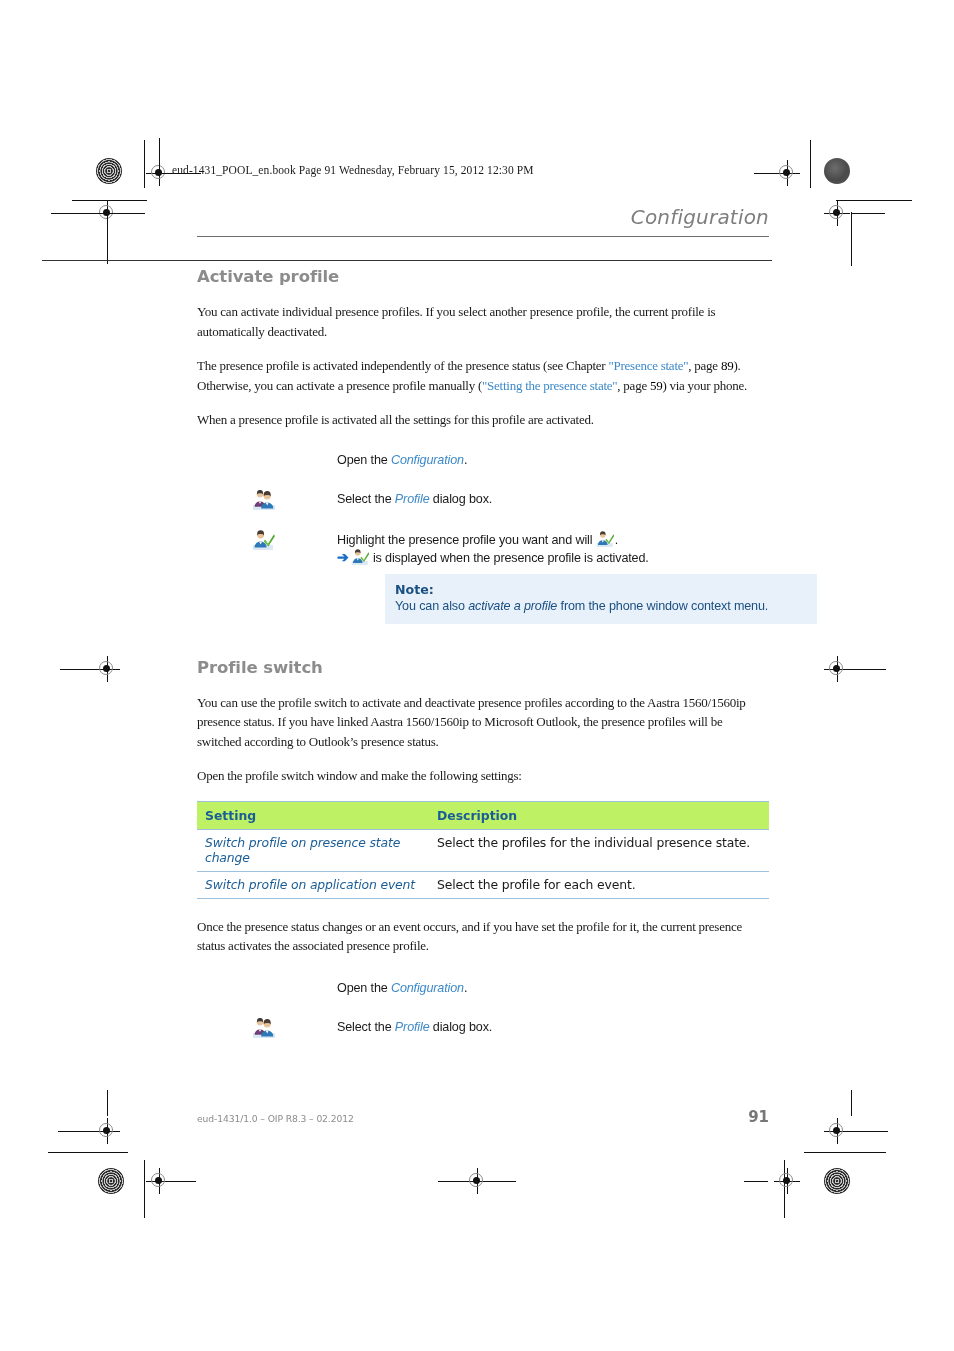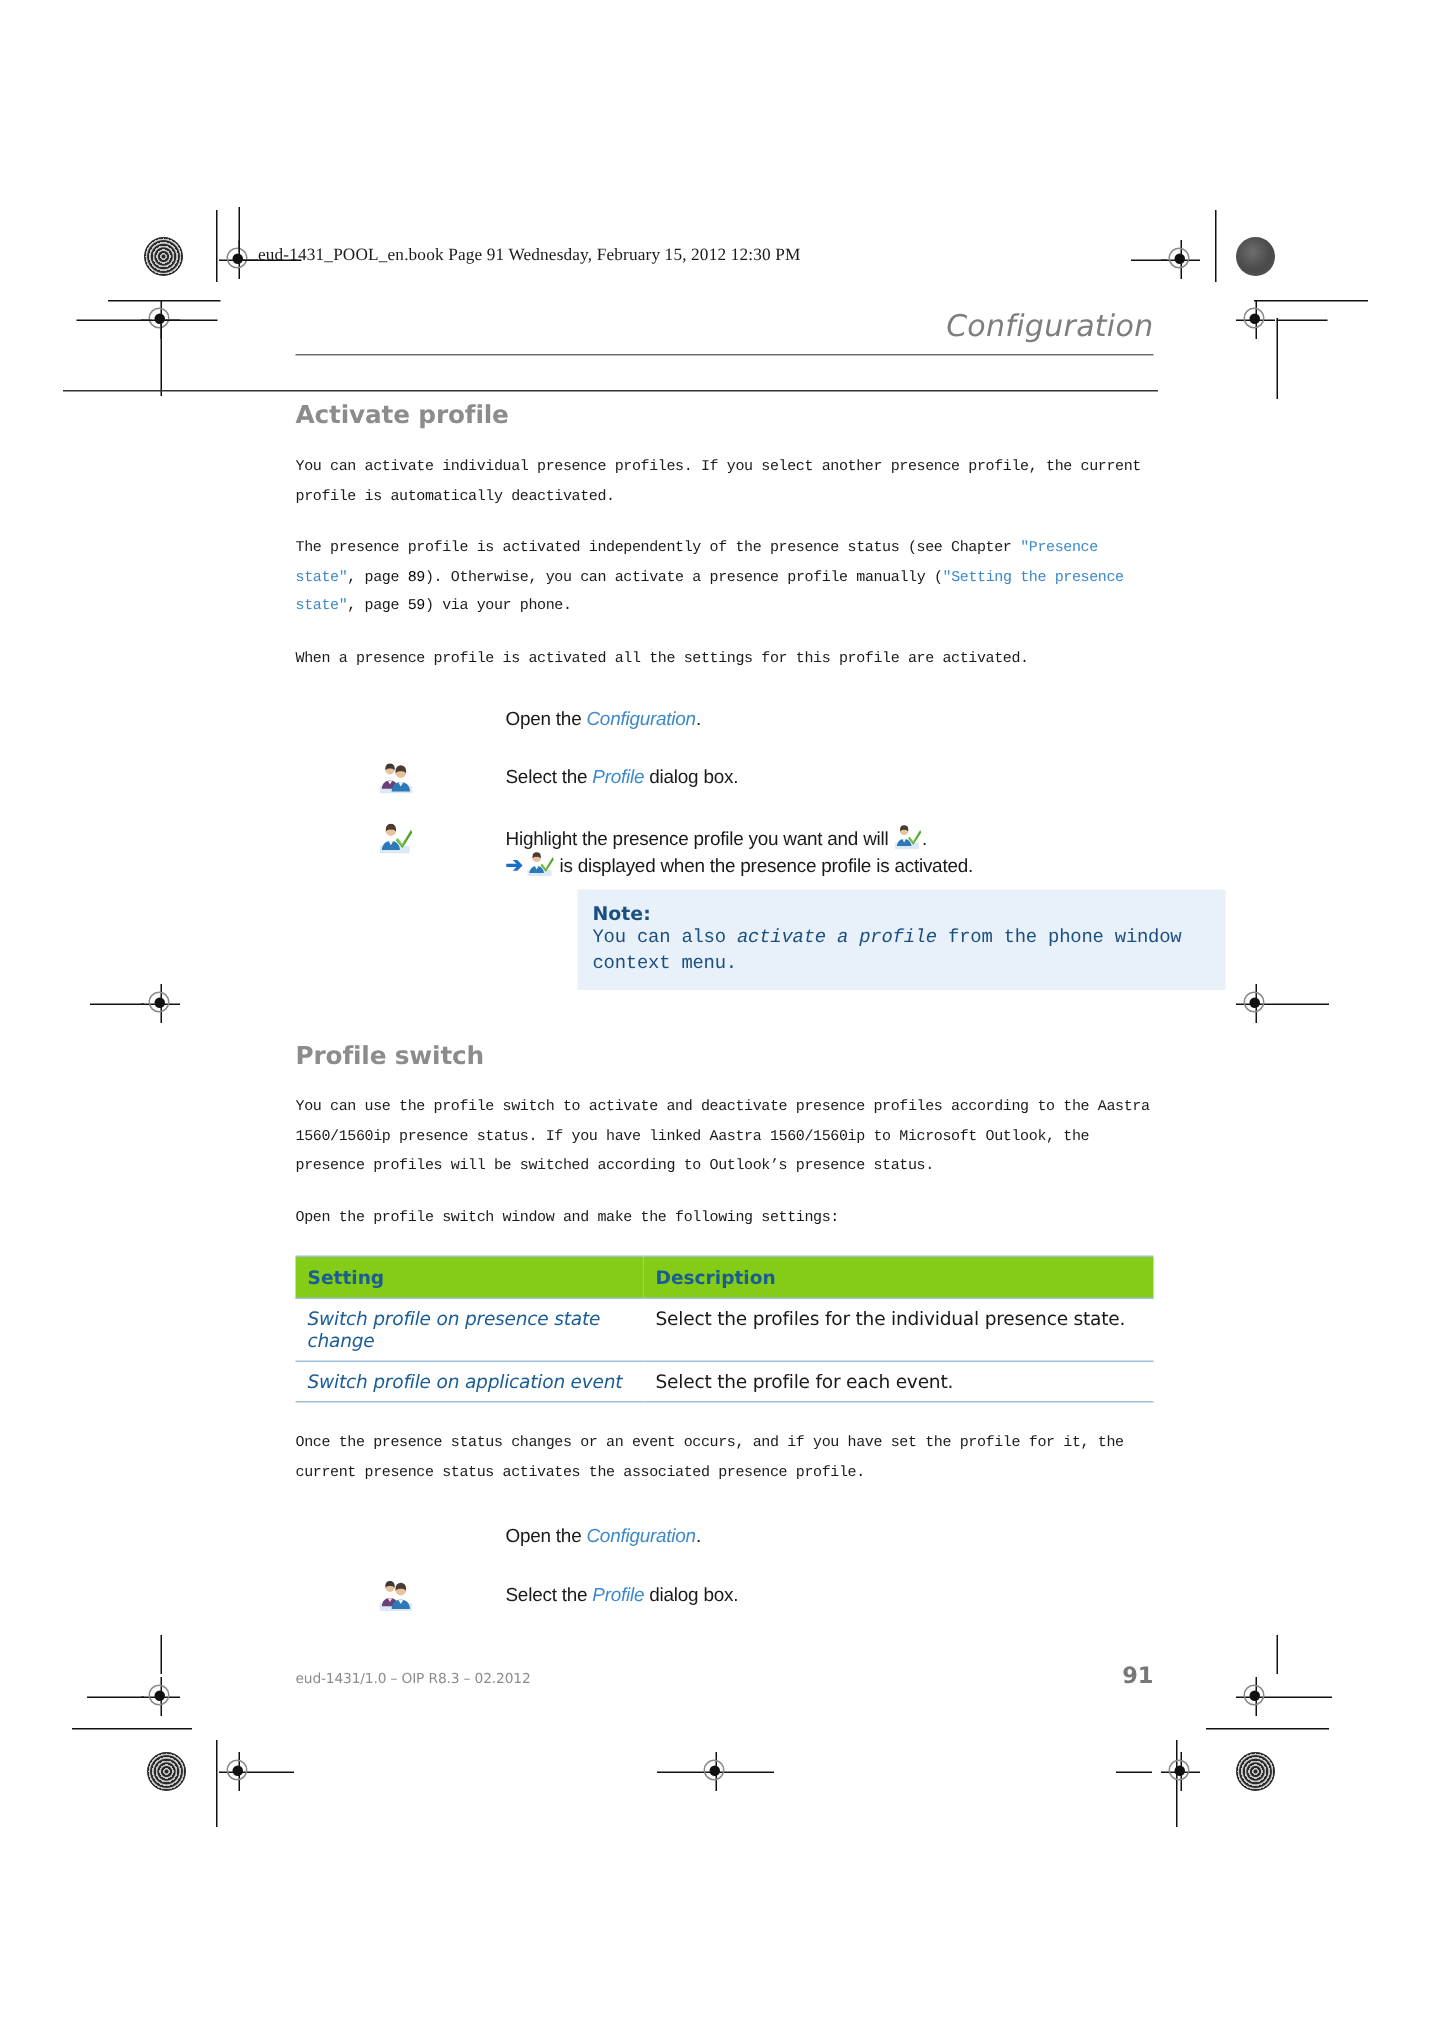--- a/index.html
+++ b/index.html
@@ -103,22 +103,22 @@
     font-weight: bold;
     color: #8c8c8c;
     margin: 0 0 16px 0;
     letter-spacing: -0.1px;
   }
   h2.section.second {
     margin-top: 34px;
   }
 
   p.body {
-    font-family: Liberation Mono, monospace;
-    font-size: 10px;
+    font-family: Liberation Serif, serif;
+    font-size: 13px;
     line-height: 19.5px;
     color: #1a1a1a;
     margin: 0 0 15px 0;
     letter-spacing: -0.25px;
   }
   .lnk {
     color: #3d89c9;
   }
   .blue-num {
     color: #000000;
@@ -184,42 +184,42 @@
     margin-top: 7px;
   }
   .note-title {
     font-family: "DejaVu Sans", sans-serif;
     font-weight: bold;
     font-size: 12.6px;
     color: #1a4f82;
     line-height: 17px;
   }
   .note-text {
-    font-family: Liberation Mono, monospace;
+    font-family: Liberation Sans, sans-serif;
     font-size: 12.6px;
     color: #1a4f82;
     line-height: 17px;
     letter-spacing: -0.15px;
   }
   .note-text i { font-style: italic; }
 
   
   table.settings {
     border-collapse: collapse;
     width: 572px;
     margin: 14px 0 18px 0;
     table-layout: fixed;
   }
   table.settings th {
     text-align: left;
     font-family: "DejaVu Sans", sans-serif;
     font-size: 12.4px;
     font-weight: bold;
     color: #1a5d96;
-    background: #84cc16;
+    background: #bef264;
     padding: 6px 8px 6px 8px;
     border-bottom: 1px solid #9dc0dd;
     border-top: 1px solid #9dc0dd;
   }
   table.settings td {
     font-family: "DejaVu Sans", sans-serif;
     font-size: 12.4px;
     color: #1a1a1a;
     padding: 5px 8px 6px 8px;
     border-bottom: 1px solid #9dc0dd;

